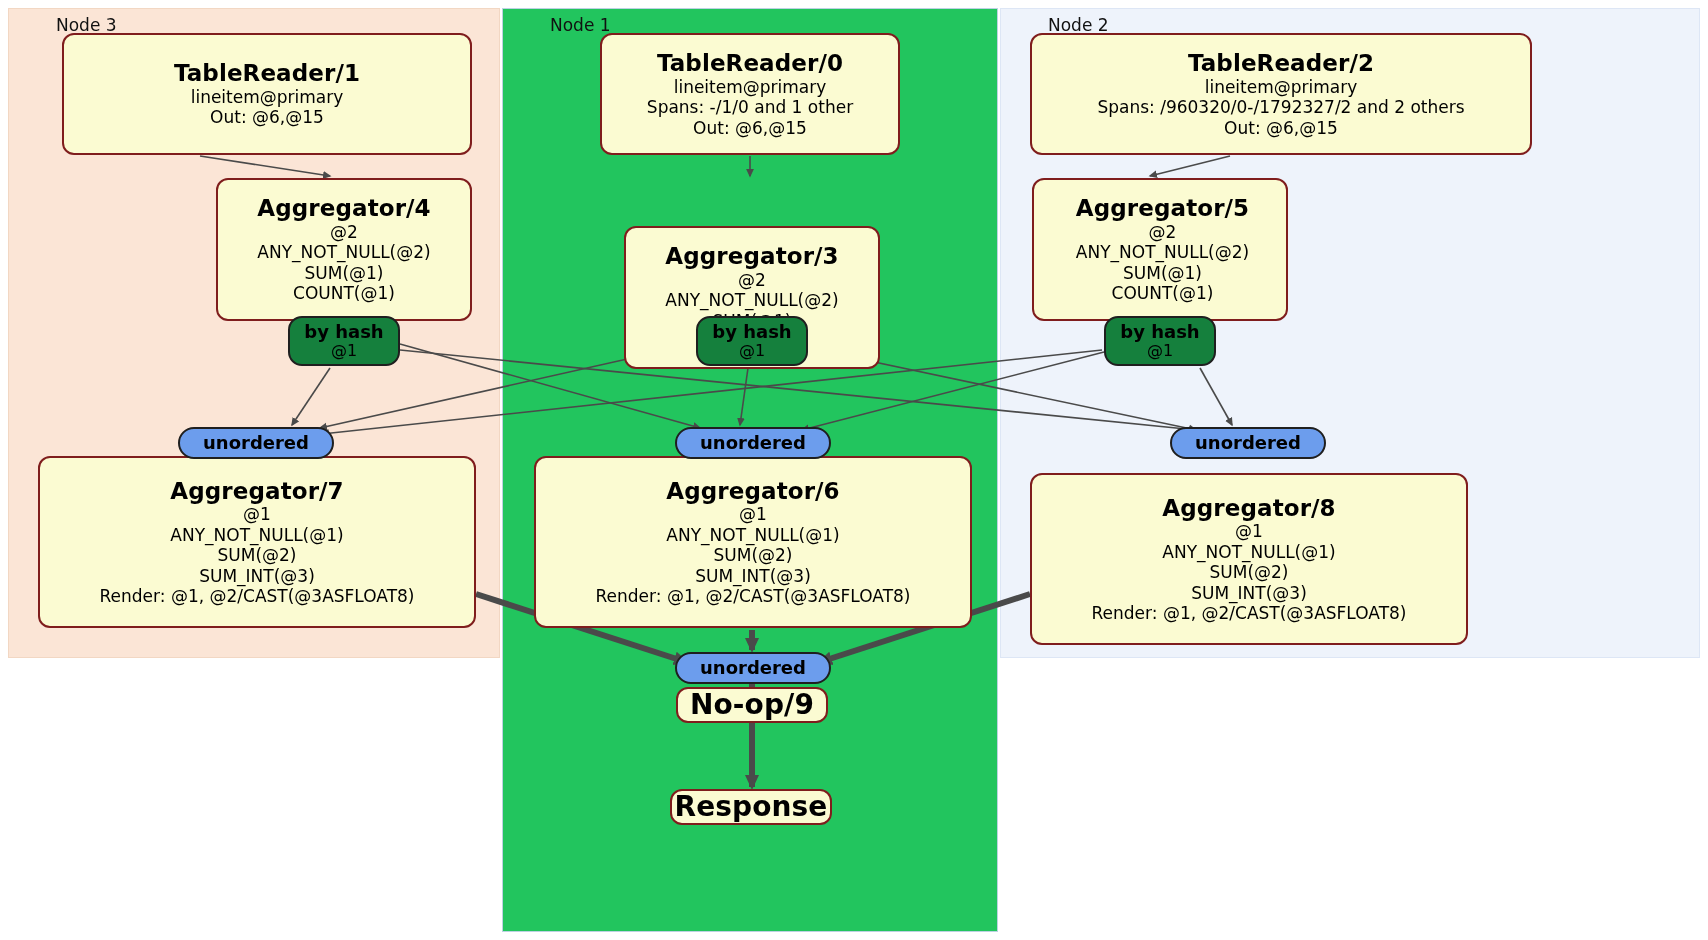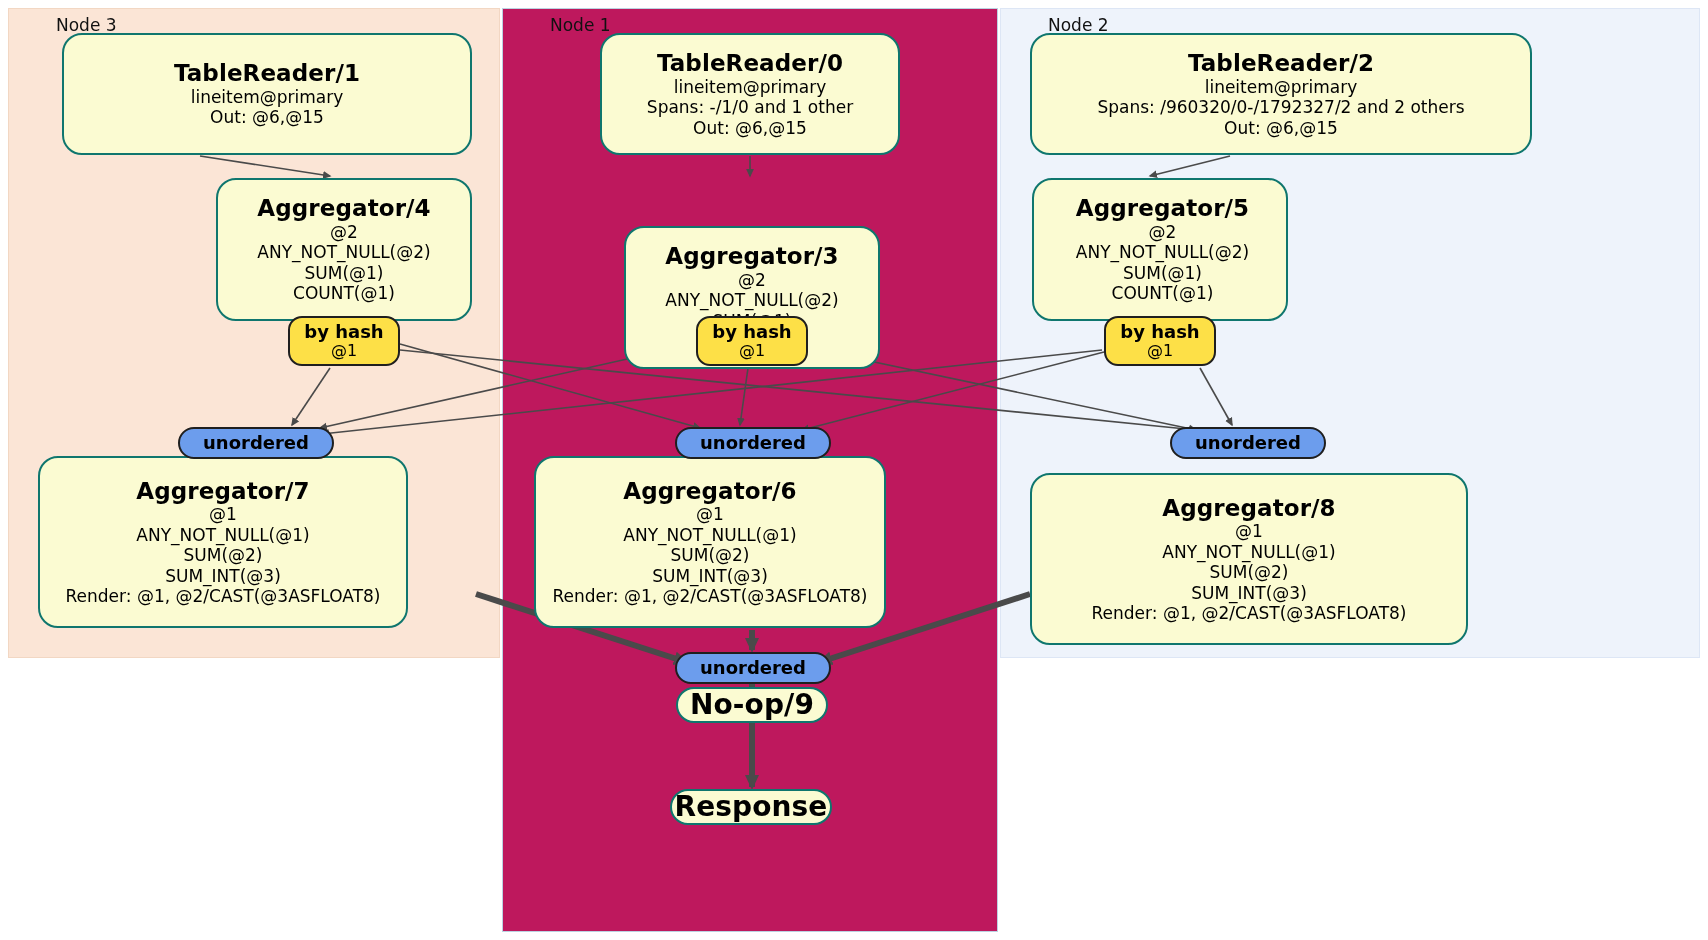--- a/index.html
+++ b/index.html
@@ -16,52 +16,52 @@
     font-family:"DejaVu Sans","Liberation Sans",sans-serif;
     margin-left:37px;
   }
 
   
   #edges{position:absolute;left:0;top:0;width:1708px;height:940px;}
 
   
   .box{
     position:absolute;box-sizing:border-box;
-    background:#fbfbd2;border:2px solid #0f766e;border-radius:20px;
+    background:#fbfbd2;border:2px solid #7f1d1d;border-radius:12px;
     text-align:center;color:#000;
     display:flex;flex-direction:column;justify-content:center;align-items:center;
     padding:6px 10px;
   }
   .box .title{font-weight:bold;font-size:23px;line-height:1.16;letter-spacing:.1px;}
   .box .line{font-size:17px;line-height:1.2;white-space:nowrap;}
 
   .small-box .title{font-size:28px;}
 
   
   .badge{
     position:absolute;box-sizing:border-box;
     border:2px solid #1f1f1f;border-radius:16px;
     display:flex;flex-direction:column;justify-content:center;align-items:center;
     color:#000;text-align:center;
   }
   .badge .b1{font-weight:bold;font-size:18px;line-height:1.1;}
   .badge .b2{font-size:16px;line-height:1.1;}
-  .badge.hash{background:#fde047;border-radius:14px;text-align:right;}
+  .badge.hash{background:#15803d;border-radius:14px;text-align:right;}
   .badge.unordered{background:#6c9ded;border-radius:22px;}
 </style>
 </head>
 <body>
 
 <div id="stage">
 
   <div id="regions">
       <div class="region" style="left: 8px; top: 8px; width: 492px; height: 650px; background: rgb(251, 229, 214); border: 1px solid rgb(242, 215, 195);">
         <div class="region-label">Node 3</div>
       </div>
-      <div class="region" style="left: 502px; top: 8px; width: 496px; height: 924px; background: #be185d; border: 1px solid rgb(188, 210, 226);">
+      <div class="region" style="left: 502px; top: 8px; width: 496px; height: 924px; background: #22c55e; border: 1px solid rgb(188, 210, 226);">
         <div class="region-label">Node 1</div>
       </div>
       <div class="region" style="left: 1000px; top: 8px; width: 700px; height: 650px; background: rgb(238, 243, 251); border: 1px solid rgb(221, 230, 245);">
         <div class="region-label">Node 2</div>
       </div>
     </div>
 
   <svg id="edges" viewBox="0 0 1708 940" xmlns="http://www.w3.org/2000/svg">
     <defs>
       <marker id="ah-thin" markerWidth="9" markerHeight="9" refX="7" refY="4.5" orient="auto" markerUnits="userSpaceOnUse">
@@ -124,29 +124,29 @@
         <div class="line">SUM(@1)</div>
         <div class="line">COUNT(@1)</div>
       </div>
       <div class="box" style="left: 1032px; top: 178px; width: 256px; height: 143px; padding-left: 15px;">
         <div class="title">Aggregator/5</div>
         <div class="line">@2</div>
         <div class="line">ANY_NOT_NULL(@2)</div>
         <div class="line">SUM(@1)</div>
         <div class="line">COUNT(@1)</div>
       </div>
-      <div class="box" style="left: 38px; top: 456px; width: 370px; height: 172px;">
+      <div class="box" style="left: 38px; top: 456px; width: 438px; height: 172px;">
         <div class="title">Aggregator/7</div>
         <div class="line">@1</div>
         <div class="line">ANY_NOT_NULL(@1)</div>
         <div class="line">SUM(@2)</div>
         <div class="line">SUM_INT(@3)</div>
         <div class="line">Render: @1, @2/CAST(@3ASFLOAT8)</div>
       </div>
-      <div class="box" style="left: 534px; top: 456px; width: 352px; height: 172px;">
+      <div class="box" style="left: 534px; top: 456px; width: 438px; height: 172px;">
         <div class="title">Aggregator/6</div>
         <div class="line">@1</div>
         <div class="line">ANY_NOT_NULL(@1)</div>
         <div class="line">SUM(@2)</div>
         <div class="line">SUM_INT(@3)</div>
         <div class="line">Render: @1, @2/CAST(@3ASFLOAT8)</div>
       </div>
       <div class="box" style="left: 1030px; top: 473px; width: 438px; height: 172px;">
         <div class="title">Aggregator/8</div>
         <div class="line">@1</div>

